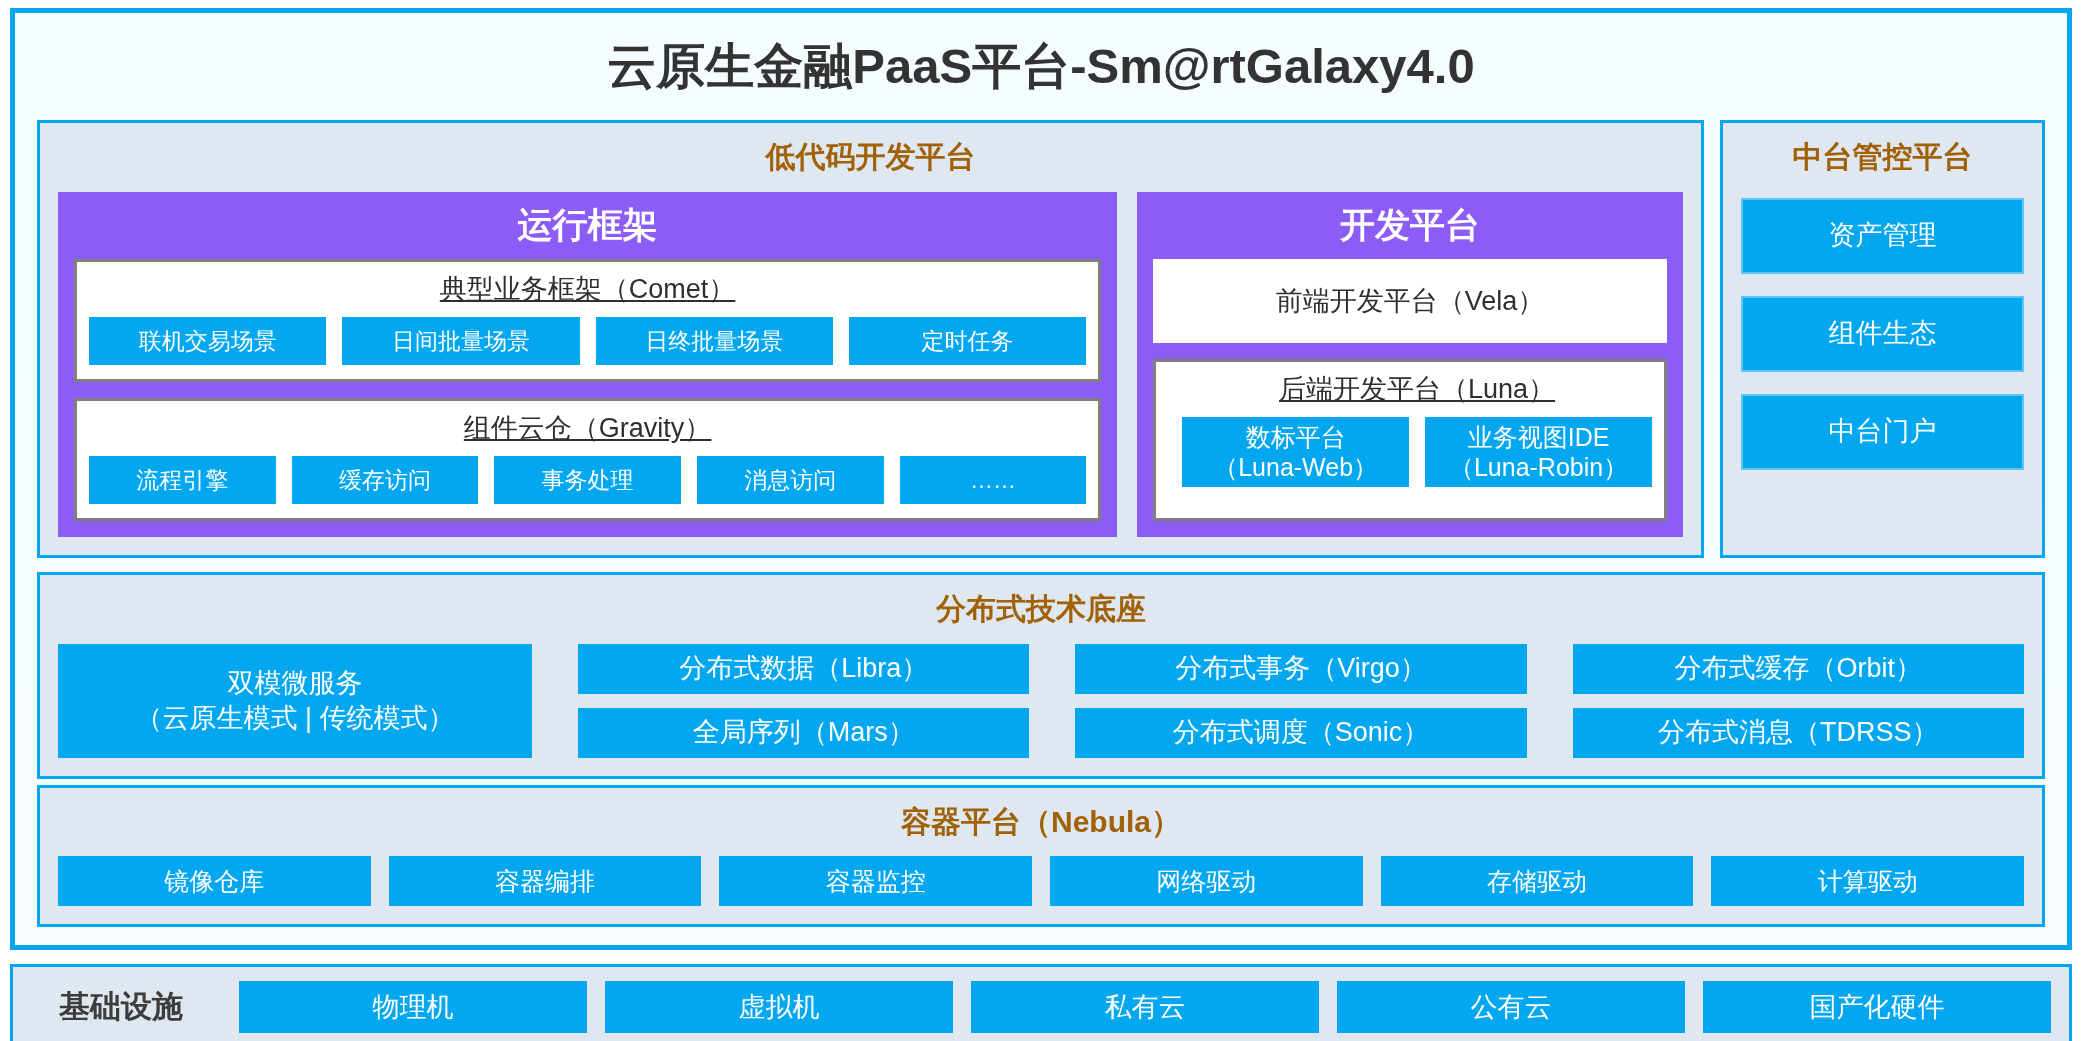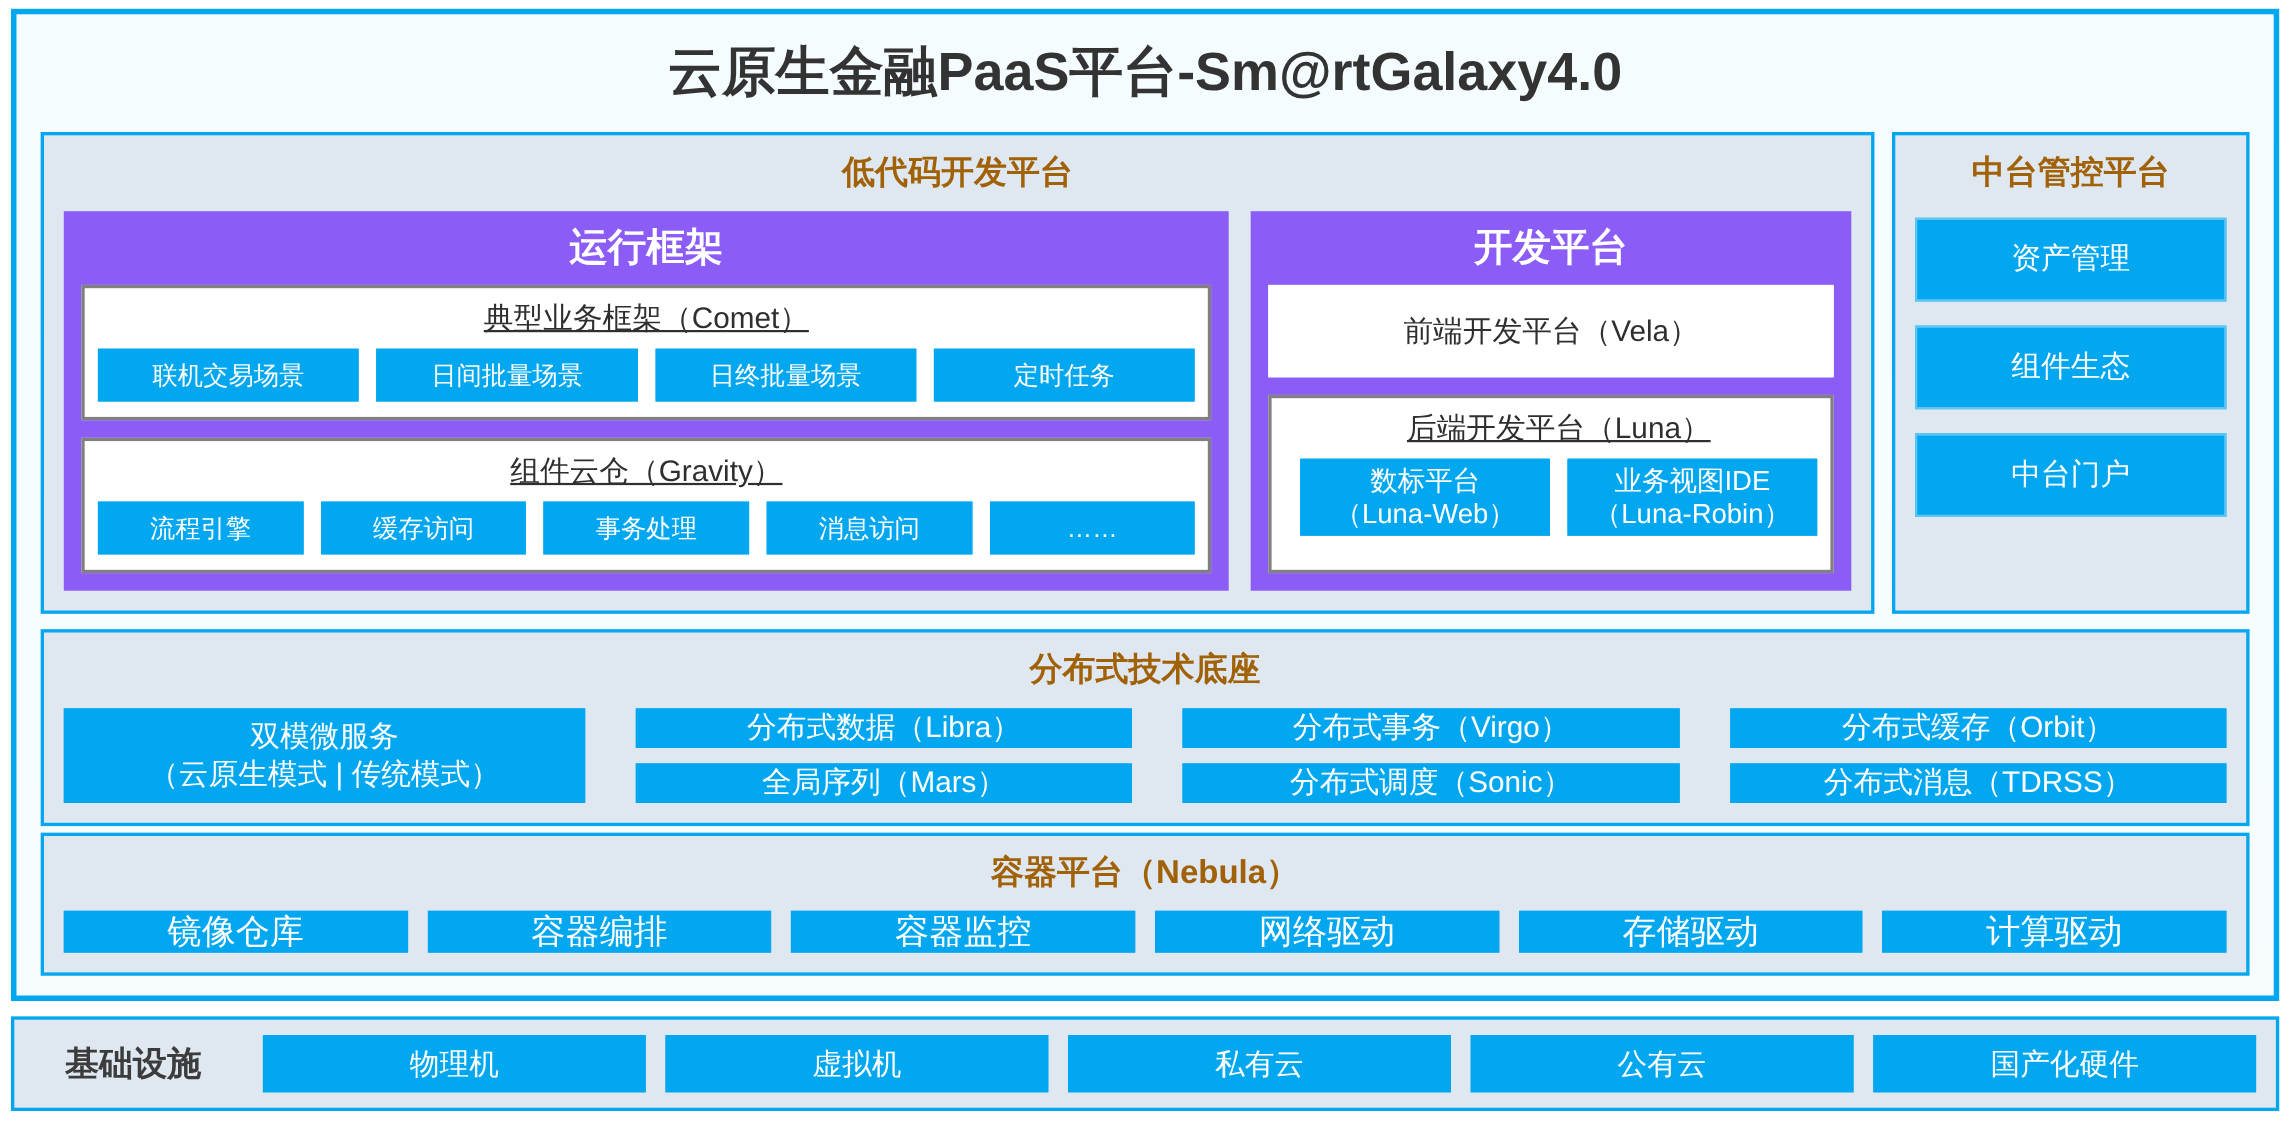--- a/index.html
+++ b/index.html
@@ -209,35 +209,35 @@
     border-color: #02a7f0;
     padding: 4px;
   }
   .tech-col {
     flex: 1 1 0;
     display: flex;
     flex-direction: column;
     gap: 14px;
   }
   .tech-col .tile {
-    height: 36px;
+    height: 50px;
     font-size: 27px;
     border-color: #02a7f0;
     margin-left: 28px;
   }
 
   
   .nebula-row {
     display: flex;
     gap: 18px;
   }
   .nebula-row .tile {
     flex: 1 1 0;
-    height: 38px;
-    font-size: 31px;
+    height: 50px;
+    font-size: 25px;
     border-color: #02a7f0;
   }
 
   
   .infra-panel {
     box-sizing: border-box;
     border: 3px solid #02a7f0;
     background: #dfe7f1;
     padding: 14px 18px;
     display: flex;

